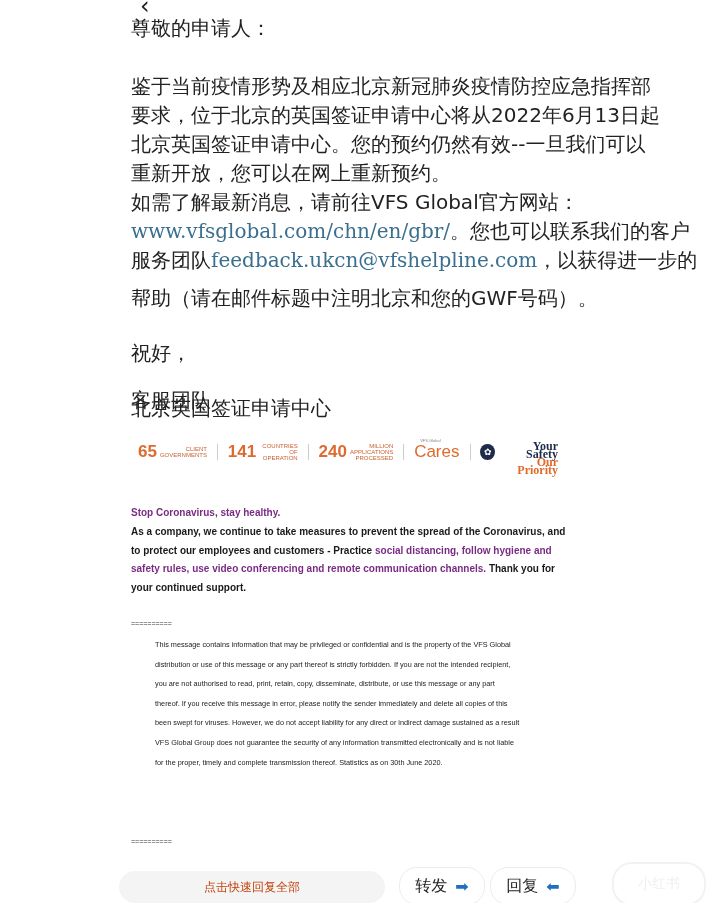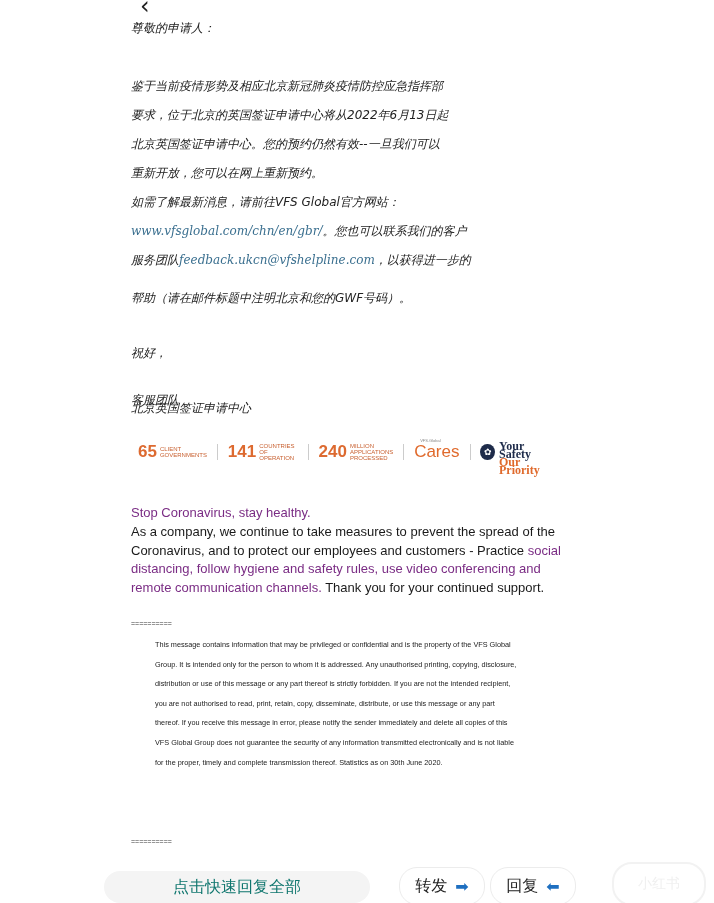--- a/index.html
+++ b/index.html
@@ -1,38 +1,38 @@
 <!DOCTYPE html>
 <html><head>
 <meta charset="utf-8">
 <style>
   html, body { margin:0; padding:0; }
   body { width:714px; height:903px; background:#ffffff; position:relative; overflow:hidden;
          font-family:"DejaVu Sans", sans-serif; color:#222; }
   .back { position:absolute; left:140px; top:-8px; font-size:24px; color:#222; transform:rotate(0deg); }
-  .zh { position:absolute; left:131px; font-size:12px; color:#222; line-height:29px; white-space:nowrap;font-style:italic; }
+  .zh { position:absolute; left:131px; font-size:20px; color:#222; line-height:29px; white-space:nowrap; }
   .link { color:#3a6f8f; font-family:"DejaVu Serif", serif; }
-  .logos { position:absolute; left:138px; top:438px; width:420px; height:28px; display:flex; align-items:center; }
+  .logos { position:absolute; left:138px; top:438px; width:420px; height:28px; display:flex; align-items:center;text-align:right; }
   .stat { display:flex; align-items:center; color:#e06a2c; }
   .stat .num { font-family:"Liberation Sans", sans-serif; font-weight:bold; font-size:17px; color:#dd6a30; }
   .stat .lbl { font-family:"Liberation Sans", sans-serif; font-size:6px; line-height:6px; margin-left:3px; color:#c86030; text-transform:uppercase; }
   .sep { width:1px; height:16px; background:#ccc; margin:0 10px; }
   .cares { font-family:"Liberation Sans", sans-serif; font-size:17px; color:#e06a2c; position:relative; }
   .cares small { position:absolute; top:-4px; left:6px; font-size:4px; color:#888; }
   .safety { display:flex; align-items:center; }
   .badge { width:16px; height:16px; border-radius:50%; background:#1e2b4a; color:#fff; font-size:9px; display:flex; align-items:center; justify-content:center; margin-right:4px; }
   .safety .t { font-family:Liberation Serif, serif; font-weight:bold; font-size:12px; line-height:8px;margin-top:12px; }
   .safety .t1 { color:#1e2b4a; }
   .safety .t2 { color:#e06a2c; }
-  .en { position:absolute; left:131px; width:440px; font-family:"Liberation Sans", sans-serif; font-size:13px; line-height:18.6px; color:#1a1a1a; }
+  .en { position:absolute; left:131px; width:440px; font-family:"Liberation Sans", sans-serif; font-size:10px; line-height:18.6px; color:#1a1a1a;font-weight:bold; }
   .en .purple { color:#7a2c84; }
   .dash { position:absolute; left:131px; font-family:"Liberation Sans", sans-serif; font-size:7px; color:#333; letter-spacing:0px; }
   .disc { position:absolute; left:131px; width:430px; font-family:"Liberation Sans", sans-serif; font-size:7.3px; line-height:19.6px; color:#222; white-space:nowrap;margin-left:24px; }
   .bottom { position:absolute; left:0; top:862px; width:714px; height:41px; }
-  .quick { position:absolute; left:104px; top:9px; width:266px; height:32px; border-radius:16px; background:#f4f4f4; color:#0f766e; font-size:16px; display:flex; align-items:center; justify-content:center; }
+  .quick { position:absolute; left:119px; top:9px; width:266px; height:32px; border-radius:16px; background:#f4f4f4; color:#c2410c; font-size:12px; display:flex; align-items:center; justify-content:center; }
   .btn { position:absolute; top:5px; height:36px; border-radius:18px; border:1px solid #ececec; background:#fff; display:flex; align-items:center; justify-content:center; font-size:16px; color:#222; }
   .btn .arr { color:#1e6fc0; font-size:16px; margin-left:8px; }
   .watermark { position:absolute; right:8px; top:0; width:90px; height:40px; border-radius:20px; border:2px solid #f2f2f2; color:#f0f0f0; font-size:14px; display:flex; align-items:center; justify-content:center; }
 </style>
 </head>
 <body>
 
 <span class="back">‹</span>
 
 <div class="zh" style="top:14px;">尊敬的申请人：</div>
@@ -84,24 +84,24 @@
   <span class="purple">Stop Coronavirus, stay healthy.</span>
 </div>
 <div class="en" style="top:523px;">
   <span>As a company, we continue to take measures to prevent the spread of the Coronavirus, and to protect our employees and customers - Practice </span><span class="purple">social distancing, follow hygiene and safety rules, use video conferencing and remote communication channels.</span><span> Thank you for your continued support.</span>
 </div>
 
 <div class="dash" style="top:620px;">==========</div>
 
 <div class="disc" style="top:635px;">
   <div>This message contains information that may be privileged or confidential and is the property of the VFS Global</div>
-  <div>Group. It is intended only for the person to whom it is addressed. Any unauthorised printing, copying, disclosure,</div>
   <div>distribution or use of this message or any part thereof is strictly forbidden. If you are not the intended recipient,</div>
   <div>you are not authorised to read, print, retain, copy, disseminate, distribute, or use this message or any part</div>
   <div>thereof. If you receive this message in error, please notify the sender immediately and delete all copies of this</div>
+  <div>been swept for viruses. However, we do not accept liability for any direct or indirect damage sustained as a result</div>
   <div>VFS Global Group does not guarantee the security of any information transmitted electronically and is not liable</div>
   <div>for the proper, timely and complete transmission thereof. Statistics as on 30th June 2020.</div>
 </div>
 
 <div class="dash" style="top:838px;">==========</div>
 
 <div class="bottom">
   <div class="quick">点击快速回复全部</div>
   <div class="btn" style="left:399px; width:84px;">
     <span>转发</span>

